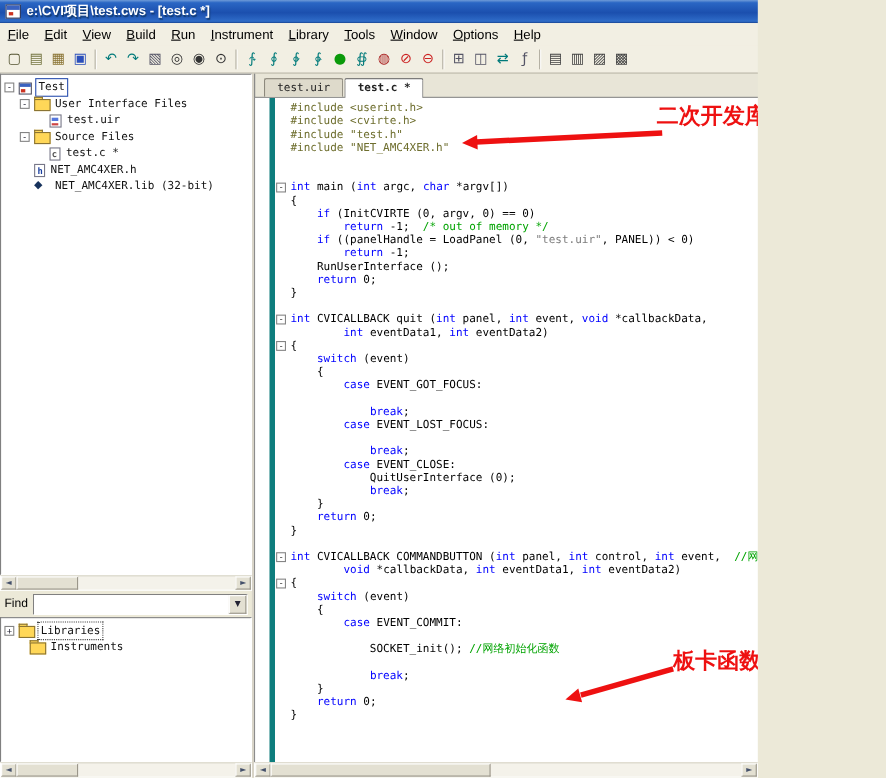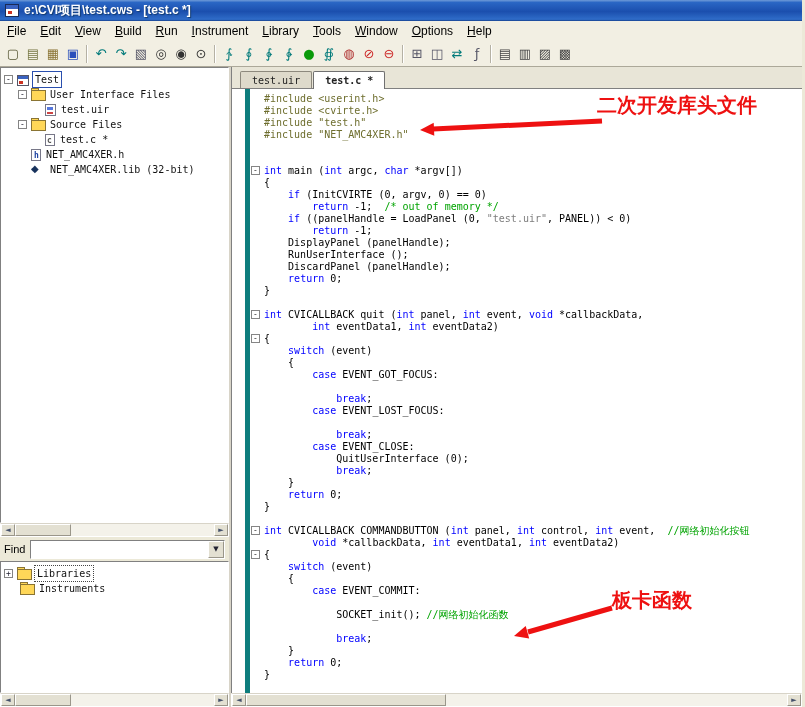--- a/index.html
+++ b/index.html
@@ -1,18 +1,18 @@
 <!DOCTYPE html>
 <html style="--keyword: #0000ff; --comment: #00a300; --preprocessor: #6e6e2e; --string: #7d7d7d; --annotation: #ee1111; --margin-strip: #0e7d7d; --selection-border: #2a4fae;"><head>
 <meta charset="utf-8">
 <style>
   *{margin:0;padding:0;box-sizing:border-box}
   html,body{width:805px;height:707px}
   body{font-family:"Liberation Sans",sans-serif;background:#ece9d8;overflow:hidden}
-  .app{position:relative;width:802px;height:707px;background:#ece9d8;overflow:hidden}
+  .app{position:relative;width:689px;height:707px;background:#ece9d8;overflow:hidden}
 
   
   .titlebar{height:21px;display:flex;align-items:center;gap:5px;padding:0 5px;
     background:linear-gradient(180deg,#6f9bd8 0%,#2a66c4 12%,#1b4fae 55%,#2f6cc8 92%,#16418f 100%)}
   .app-icon{width:14px;height:13px;background:#fff;border:1px solid #1a2a55;position:relative;flex:none}
   .app-icon::before{content:"";position:absolute;left:0;top:0;right:0;height:4px;background:#3a62c0}
   .app-icon::after{content:"";position:absolute;left:2px;bottom:2px;width:4px;height:3px;background:#cc3322}
   .title-text{color:#fff;font-size:12px;font-weight:bold;text-shadow:1px 1px 1px #123a6e;white-space:nowrap}
 
   
@@ -225,21 +225,21 @@
           <span class="combo-btn">▼</span>
         </span>
       </div>
 
       <div class="tree-panel tree-lower">
           <div class="tree-row" style="padding-left: 3px;">
             <span class="expander">+</span>
             <span class="ticon folder"></span>
             <span class="tlabel focus">Libraries</span>
           </div>
-          <div class="tree-row" style="padding-left: 6px;">
+          <div class="tree-row" style="padding-left: 13px;">
             <span class="exp-spacer"></span>
             <span class="ticon folder"></span>
             <span class="tlabel">Instruments</span>
           </div>
         </div>
 
       <div class="hscroll">
         <span class="sb-btn">◄</span>
         <span class="sb-track">
             <span class="sb-thumb" style="width:56px"></span>
@@ -263,23 +263,21 @@
             <div class="code-line"><span class="fold-col"></span><span class="code-text"><span class="tok-p">#include "test.h"</span></span></div>
             <div class="code-line"><span class="fold-col"></span><span class="code-text"><span class="tok-p">#include "NET_AMC4XER.h"</span></span></div>
             <div class="code-line"><span class="fold-col"></span><span class="code-text"></span></div>
             <div class="code-line"><span class="fold-col"></span><span class="code-text"></span></div>
             <div class="code-line"><span class="fold-col"><span class="fold-box">-</span></span><span class="code-text"><span class="tok-k">int</span><span class="tok-n"> main (</span><span class="tok-k">int</span><span class="tok-n"> argc, </span><span class="tok-k">char</span><span class="tok-n"> *argv[])</span></span></div>
             <div class="code-line"><span class="fold-col"></span><span class="code-text"><span class="tok-n">{</span></span></div>
             <div class="code-line"><span class="fold-col"></span><span class="code-text"><span class="tok-n">    </span><span class="tok-k">if</span><span class="tok-n"> (InitCVIRTE (0, argv, 0) == 0)</span></span></div>
             <div class="code-line"><span class="fold-col"></span><span class="code-text"><span class="tok-n">        </span><span class="tok-k">return</span><span class="tok-n"> -1;  </span><span class="tok-c">/* out of memory */</span></span></div>
             <div class="code-line"><span class="fold-col"></span><span class="code-text"><span class="tok-n">    </span><span class="tok-k">if</span><span class="tok-n"> ((panelHandle = LoadPanel (0, </span><span class="tok-s">"test.uir"</span><span class="tok-n">, PANEL)) &lt; 0)</span></span></div>
             <div class="code-line"><span class="fold-col"></span><span class="code-text"><span class="tok-n">        </span><span class="tok-k">return</span><span class="tok-n"> -1;</span></span></div>
-            <div class="code-line"><span class="fold-col"></span><span class="code-text"><span class="tok-n">    DisplayPanel (panelHandle);</span></span></div>
             <div class="code-line"><span class="fold-col"></span><span class="code-text"><span class="tok-n">    RunUserInterface ();</span></span></div>
-            <div class="code-line"><span class="fold-col"></span><span class="code-text"><span class="tok-n">    DiscardPanel (panelHandle);</span></span></div>
             <div class="code-line"><span class="fold-col"></span><span class="code-text"><span class="tok-n">    </span><span class="tok-k">return</span><span class="tok-n"> 0;</span></span></div>
             <div class="code-line"><span class="fold-col"></span><span class="code-text"><span class="tok-n">}</span></span></div>
             <div class="code-line"><span class="fold-col"></span><span class="code-text"></span></div>
             <div class="code-line"><span class="fold-col"><span class="fold-box">-</span></span><span class="code-text"><span class="tok-k">int</span><span class="tok-n"> CVICALLBACK quit (</span><span class="tok-k">int</span><span class="tok-n"> panel, </span><span class="tok-k">int</span><span class="tok-n"> event, </span><span class="tok-k">void</span><span class="tok-n"> *callbackData,</span></span></div>
             <div class="code-line"><span class="fold-col"></span><span class="code-text"><span class="tok-n">        </span><span class="tok-k">int</span><span class="tok-n"> eventData1, </span><span class="tok-k">int</span><span class="tok-n"> eventData2)</span></span></div>
             <div class="code-line"><span class="fold-col"><span class="fold-box">-</span></span><span class="code-text"><span class="tok-n">{</span></span></div>
             <div class="code-line"><span class="fold-col"></span><span class="code-text"><span class="tok-n">    </span><span class="tok-k">switch</span><span class="tok-n"> (event)</span></span></div>
             <div class="code-line"><span class="fold-col"></span><span class="code-text"><span class="tok-n">    {</span></span></div>
             <div class="code-line"><span class="fold-col"></span><span class="code-text"><span class="tok-n">        </span><span class="tok-k">case</span><span class="tok-n"> EVENT_GOT_FOCUS:</span></span></div>
             <div class="code-line"><span class="fold-col"></span><span class="code-text"></span></div>

